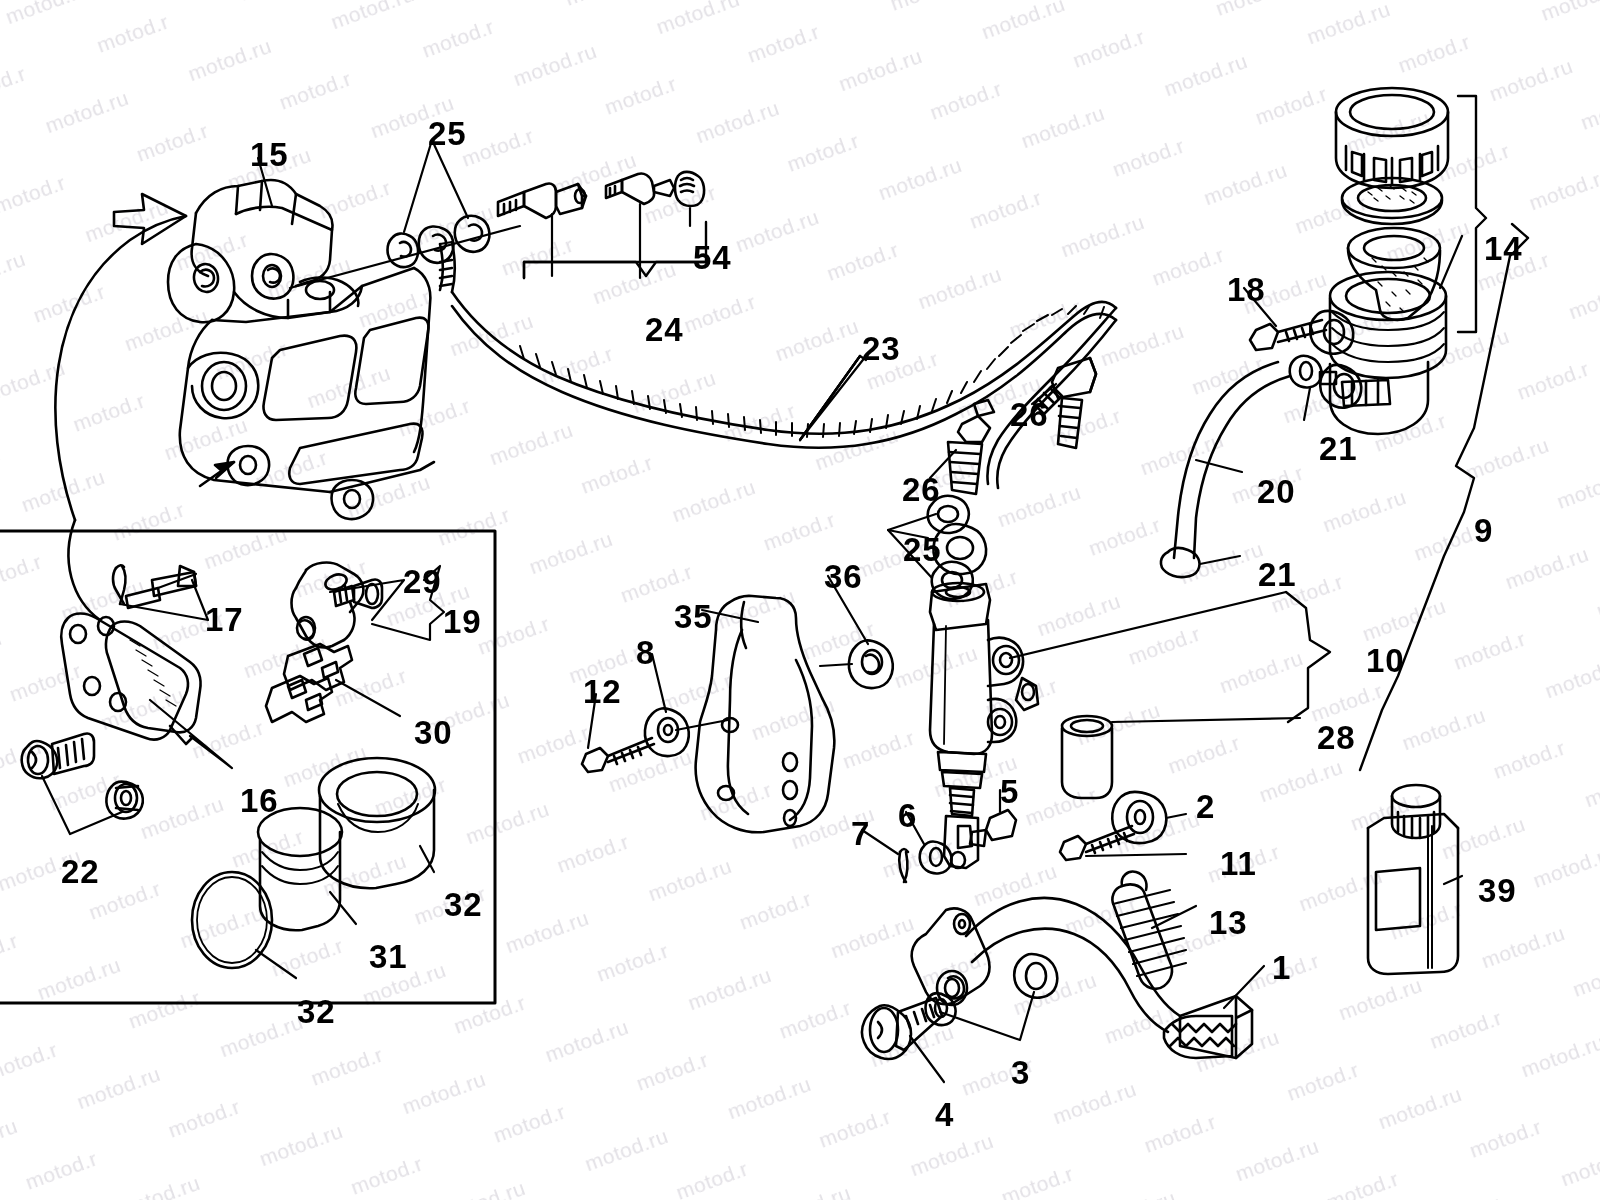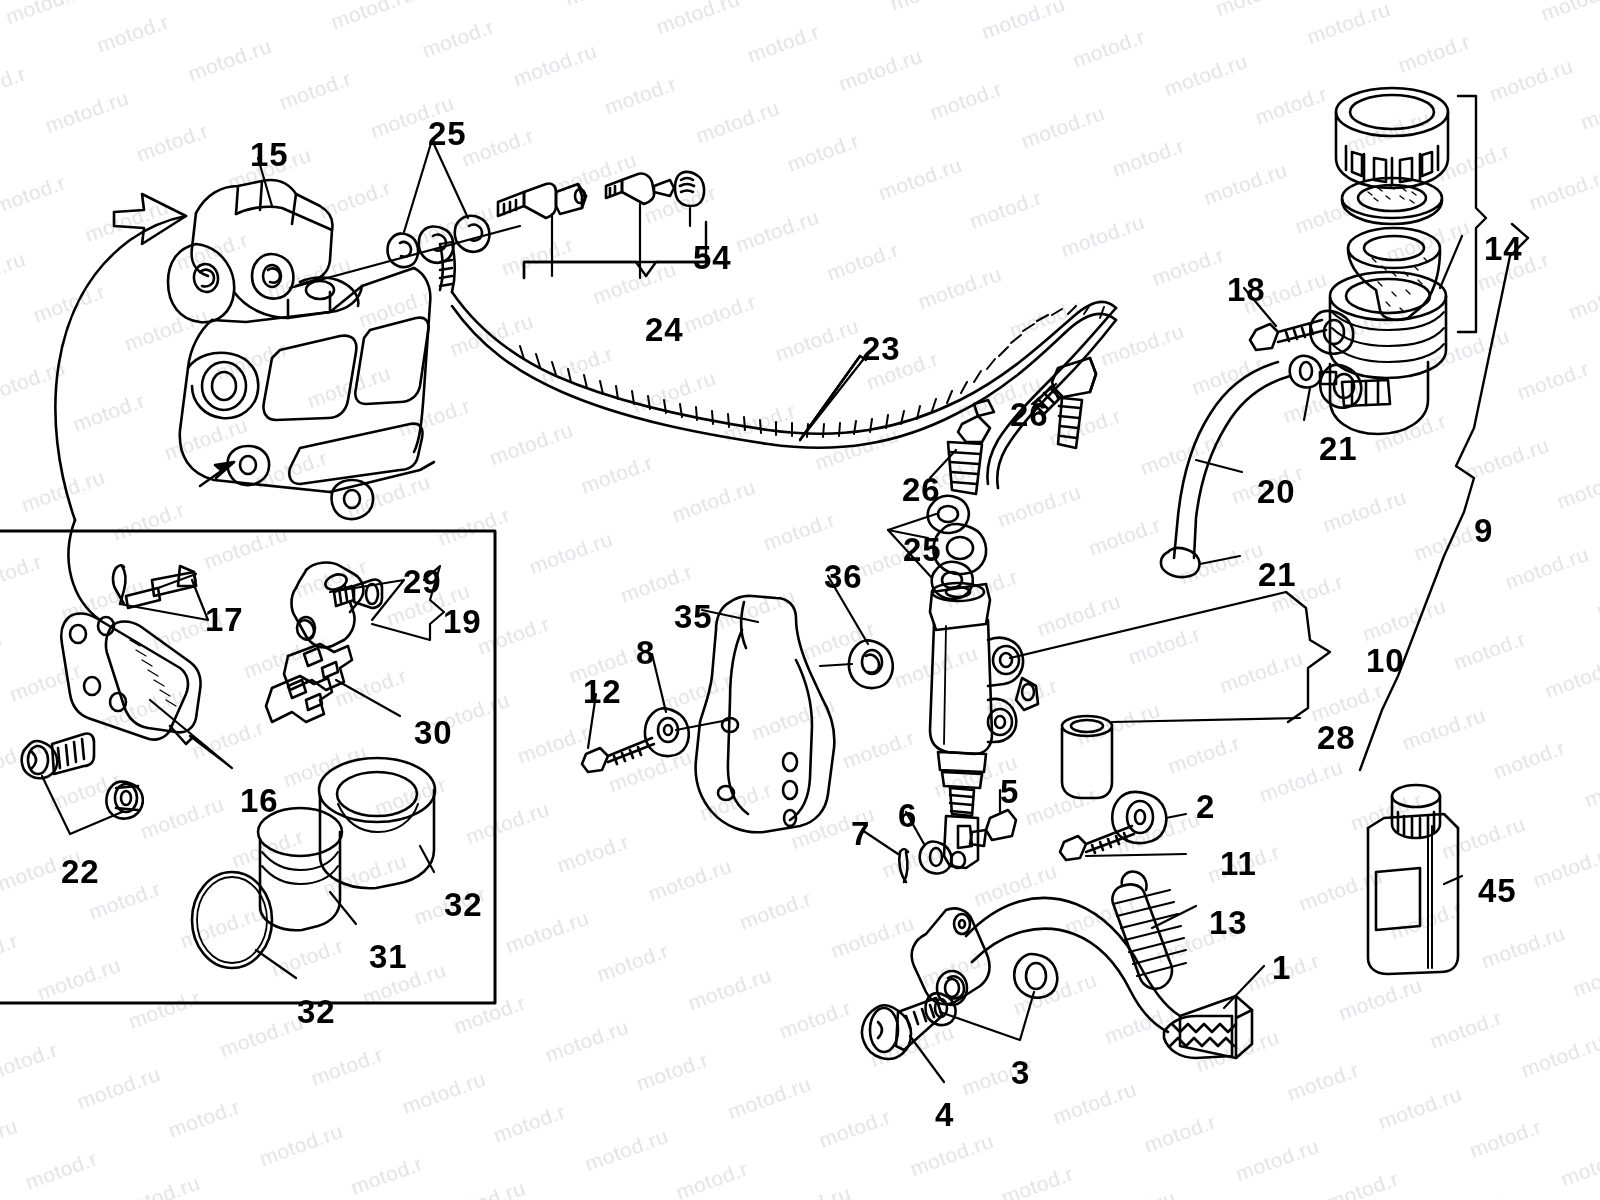--- a/index.html
+++ b/index.html
@@ -613,21 +613,21 @@
     <div class="lbl" style="left:1257px;top:475px;">20</div>
     <div class="lbl" style="left:1319px;top:432px;">21</div>
     <div class="lbl" style="left:1258px;top:558px;">21</div>
     <div class="lbl" style="left:61px;top:855px;">22</div>
     <div class="lbl" style="left:862px;top:332px;">23</div>
     <div class="lbl" style="left:645px;top:313px;">24</div>
     <div class="lbl" style="left:428px;top:117px;">25</div>
     <div class="lbl" style="left:903px;top:533px;">25</div>
     <div class="lbl" style="left:1010px;top:398px;">26</div>
     <div class="lbl" style="left:902px;top:473px;">26</div>
-    <div class="lbl" style="left:1478px;top:874px;">45</div>
+    <div class="lbl" style="left:1478px;top:874px;">39</div>
     <div class="lbl" style="left:1317px;top:721px;">28</div>
     <div class="lbl" style="left:403px;top:565px;">29</div>
     <div class="lbl" style="left:414px;top:716px;">30</div>
     <div class="lbl" style="left:369px;top:940px;">31</div>
     <div class="lbl" style="left:444px;top:888px;">32</div>
     <div class="lbl" style="left:297px;top:995px;">32</div>
     <div class="lbl" style="left:693px;top:241px;">54</div>
     <div class="lbl" style="left:674px;top:600px;">35</div>
     <div class="lbl" style="left:804px;top:560px;margin-left:20px;">36</div>
 

